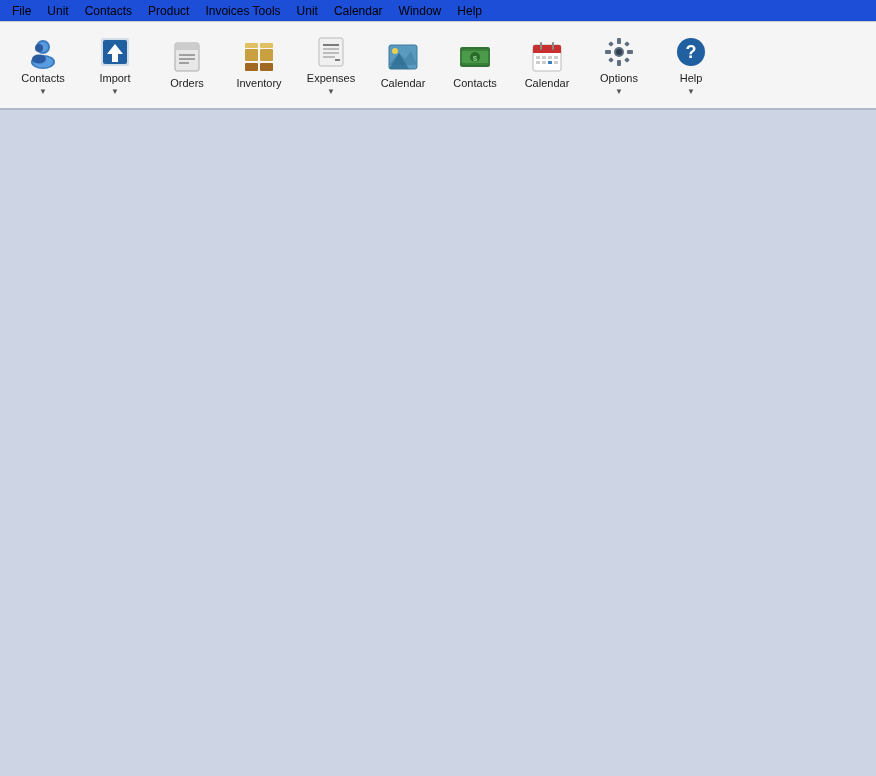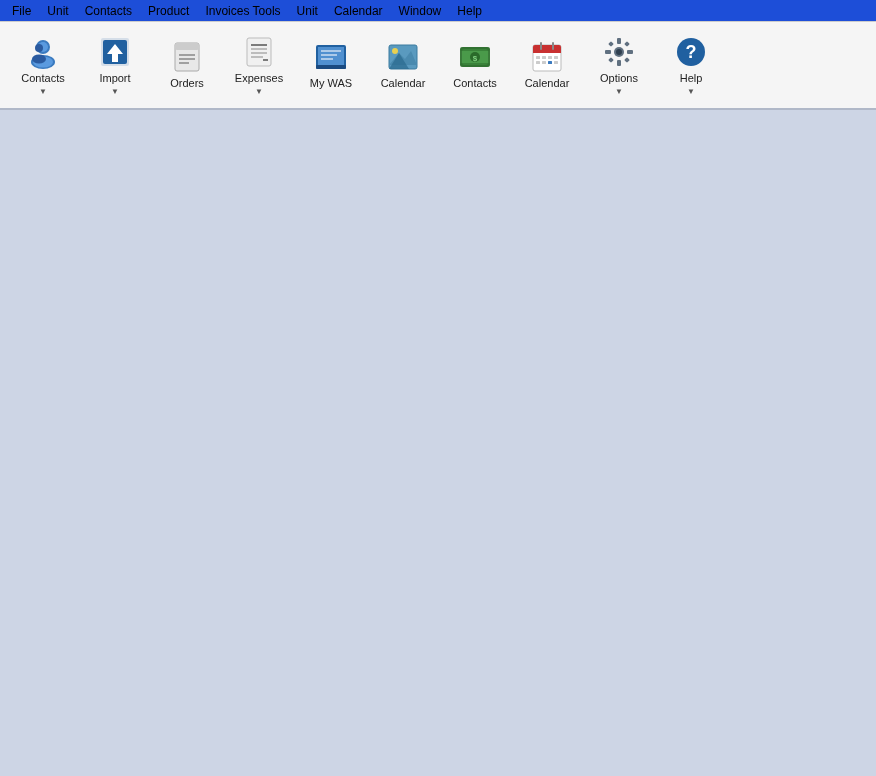--- a/index.html
+++ b/index.html
@@ -127,50 +127,49 @@
         <rect x="6" y="4" width="24" height="28" rx="2" fill="#e8e8e8" stroke="#aaa" stroke-width="1"></rect>
         <rect x="6" y="4" width="24" height="7" rx="2" fill="#ccc"></rect>
         <line x1="10" y1="16" x2="26" y2="16" stroke="#888" stroke-width="1.5"></line>
         <line x1="10" y1="20" x2="26" y2="20" stroke="#888" stroke-width="1.5"></line>
         <line x1="10" y1="24" x2="20" y2="24" stroke="#888" stroke-width="1.5"></line>
       </svg>
     </div>
     <span class="btn-label">Orders</span>
   </button>
 
+  <button class="toolbar-btn">
+    <div class="icon-area">
+      <svg width="36" height="36" viewBox="0 0 36 36">
+        <rect x="4" y="10" width="13" height="12" rx="1" fill="#c8a040"></rect>
+        <rect x="19" y="10" width="13" height="12" rx="1" fill="#c8a040"></rect>
+        <rect x="4" y="24" width="13" height="8" rx="1" fill="#a06820"></rect>
+        <rect x="19" y="24" width="13" height="8" rx="1" fill="#a06820"></rect>
+        <rect x="4" y="4" width="13" height="5" rx="1" fill="#e0c060"></rect>
+        <rect x="19" y="4" width="13" height="5" rx="1" fill="#e0c060"></rect>
+      </svg>
+    </div>
+    <span class="btn-label">Inventory</span>
+  </button>
 
   <button class="toolbar-btn">
     <div class="icon-area">
       <svg width="36" height="36" viewBox="0 0 36 36">
         <rect x="6" y="4" width="24" height="28" rx="2" fill="#f0f0f0" stroke="#bbb" stroke-width="1"></rect>
         <line x1="10" y1="11" x2="26" y2="11" stroke="#555" stroke-width="1.5"></line>
         <line x1="10" y1="15" x2="26" y2="15" stroke="#888" stroke-width="1"></line>
         <line x1="10" y1="19" x2="26" y2="19" stroke="#888" stroke-width="1"></line>
         <line x1="10" y1="23" x2="22" y2="23" stroke="#888" stroke-width="1"></line>
         <line x1="22" y1="26" x2="27" y2="26" stroke="#555" stroke-width="1.5"></line>
       </svg>
     </div>
     <span class="btn-label">Expenses</span>
     <span class="chevron">▼</span>
   </button>
 
-  <button class="toolbar-btn">
-    <div class="icon-area">
-      <svg width="36" height="36" viewBox="0 0 36 36">
-        <rect x="3" y="6" width="30" height="24" rx="2" fill="#2060a0"></rect>
-        <rect x="5" y="8" width="26" height="18" fill="#5090d0"></rect>
-        <rect x="3" y="26" width="30" height="4" rx="1" fill="#1a4a80"></rect>
-
-        <line x1="8" y1="12" x2="28" y2="12" stroke="white" stroke-width="1.5" opacity="0.7"></line>
-        <line x1="8" y1="16" x2="24" y2="16" stroke="white" stroke-width="1.5" opacity="0.7"></line>
-        <line x1="8" y1="20" x2="20" y2="20" stroke="white" stroke-width="1.5" opacity="0.7"></line>
-      </svg>
-    </div>
-    <span class="btn-label">My WAS</span>
-  </button>
 
   <button class="toolbar-btn">
     <div class="icon-area">
       <svg width="36" height="36" viewBox="0 0 36 36">
 
         <rect x="4" y="6" width="28" height="24" rx="2" fill="#5a9abf"></rect>
         <rect x="4" y="6" width="28" height="24" rx="2" fill="none" stroke="#3a7a9f" stroke-width="1"></rect>
 
         <polygon points="4,26 14,14 20,20 26,12 32,26" fill="#4a8aaf"></polygon>
         <polygon points="4,30 14,14 24,30" fill="#2a6a8f" opacity="0.7"></polygon>

